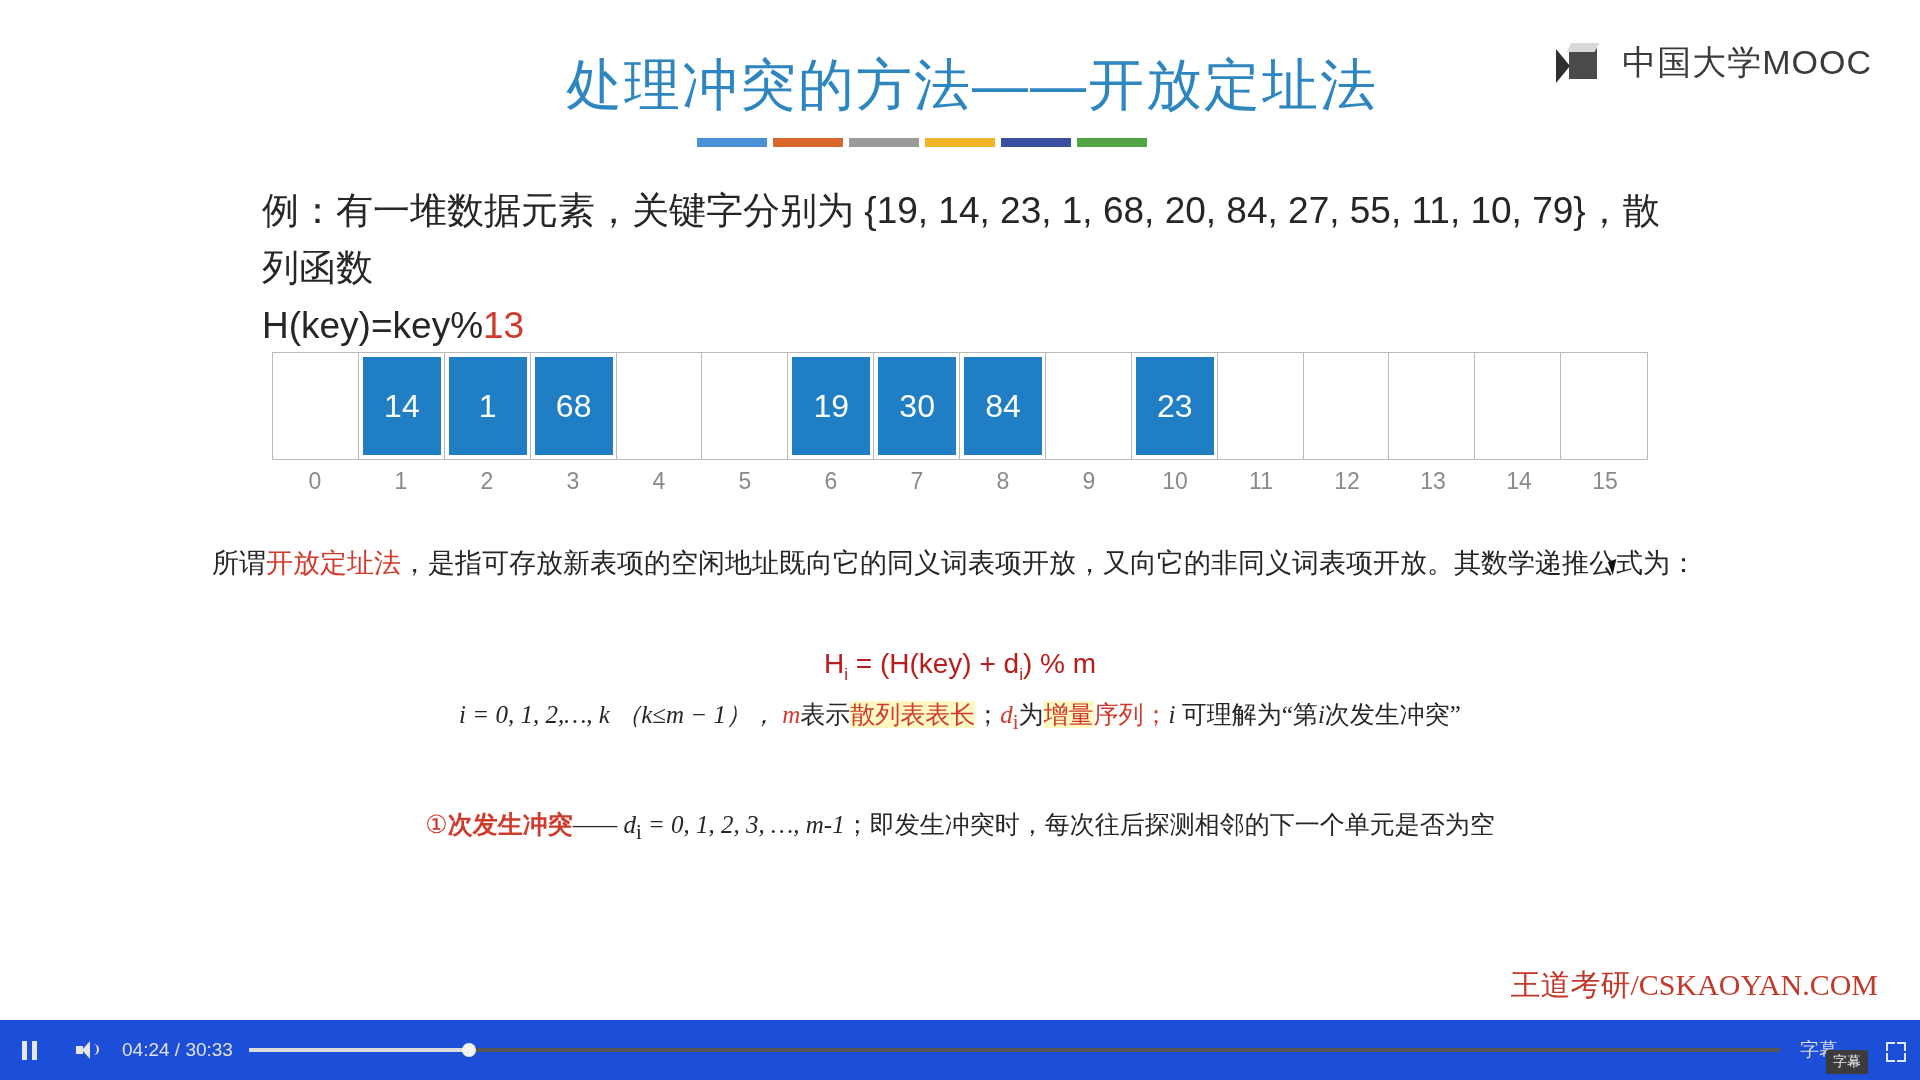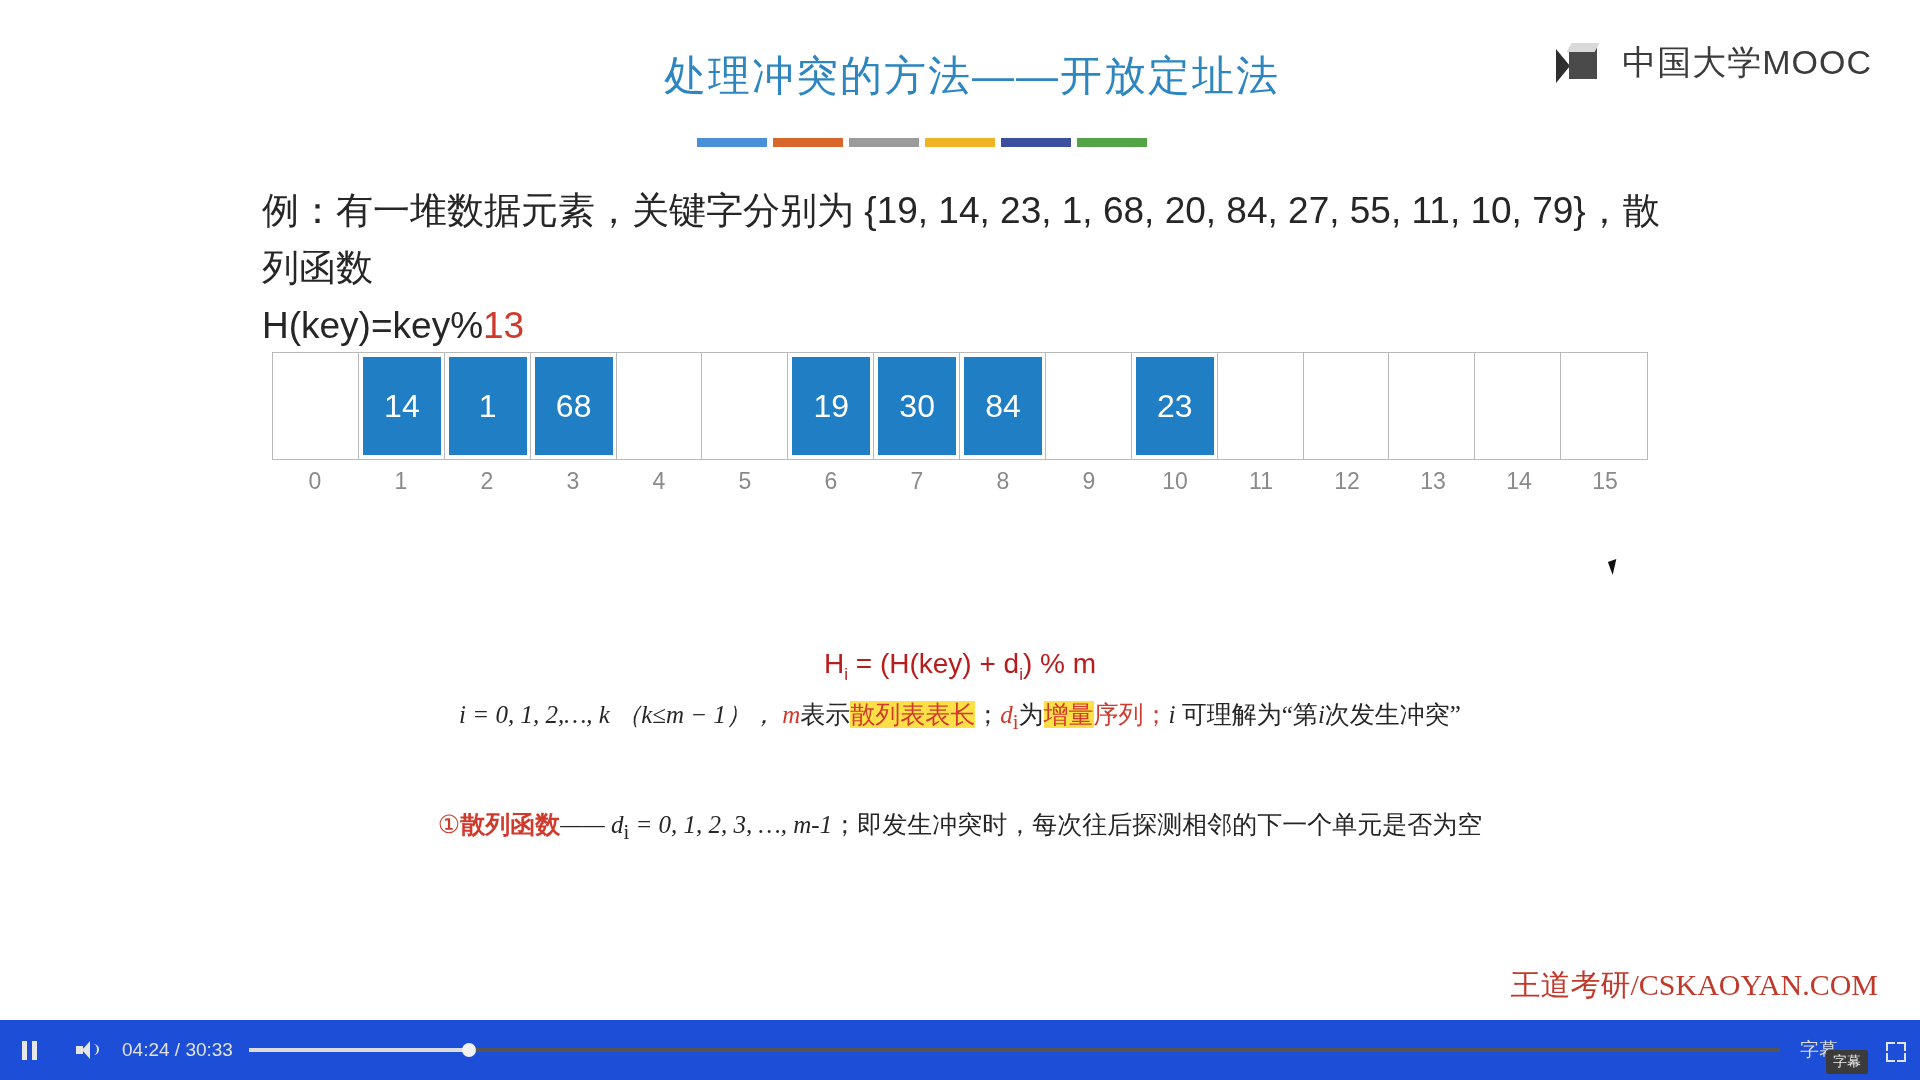--- a/index.html
+++ b/index.html
@@ -70,21 +70,21 @@
     letter-spacing: 1px;
     font-family: "Liberation Sans", sans-serif;
   }
 
   
   .slide-title {
     position: absolute;
     left: 0; right: 0;
     top: 48px;
     text-align: center;
-    font-size: 42px;
+    font-size: 56px;
     color: #2e86c1;
     letter-spacing: 2px;
     padding-left: 24px;
   }
   .title-underline {
     position: absolute;
     top: 138px;
     left: 697px;
     display: flex;
     gap: 6px;
@@ -178,21 +178,21 @@
     position: absolute;
     left: 0; right: 0;
     top: 698px;
     text-align: center;
     font-size: 25px;
     color: #262626;
     font-family: "Liberation Serif", serif;
   }
   .formula-note i { }
   .hl-green {
-    background: #fde047;
+    background: #fef9c3;
     color: #d03a2c;
   }
   .red-serif { color: #d03a2c; }
 
   .linear-probe {
     position: absolute;
     left: 0; right: 0;
     top: 808px;
     text-align: center;
     font-size: 25px;
@@ -416,26 +416,27 @@
           <div>9</div>
           <div>10</div>
           <div>11</div>
           <div>12</div>
           <div>13</div>
           <div>14</div>
           <div>15</div>
         </div>
       </div>
 
+      <div class="para"><span>所谓</span><span class="red">开放定址法</span><span>，是指可存放新表项的空闲地址既向它的同义词表项开放，又向它的非同义词表项开放。其数学递推公式为：</span></div>
 
       <div class="formula"><span>H</span><sub>i</sub><span> = (H(key) + d</span><sub>i</sub><span>) % m</span></div>
 
       <div class="formula-note"><i>i = 0, 1, 2,…, k （k≤m − 1），</i> <i class="red-serif">m</i><span>表示</span><span class="hl-green">散列表表长</span><span>；</span><i class="red-serif">d</i><sub class="red-serif">i</sub><span>为</span><span class="hl-green">增量</span><span class="red-serif">序列；</span><i>i</i><span> 可理解为“第</span><i>i</i><span>次发生冲突”</span></div>
 
-      <div class="linear-probe"><span class="red-serif">①</span><b class="red-serif">散列函数</b><i>—— d</i><sub>i</sub><i> = 0, 1, 2, 3, …, m-1</i><span>；即发生冲突时，每次往后探测相邻的下一个单元是否为空</span></div>
+      <div class="linear-probe"><span class="red-serif">①</span><b class="red-serif">次发生冲突</b><i>—— d</i><sub>i</sub><i> = 0, 1, 2, 3, …, m-1</i><span>；即发生冲突时，每次往后探测相邻的下一个单元是否为空</span></div>
 
       <div class="watermark">王道考研/CSKAOYAN.COM</div>
 
       <div class="cursor"></div>
     </div>
   </div>
 
   <div class="controls">
     <div class="ctrl-btn">
       <div class="pause-icon">

